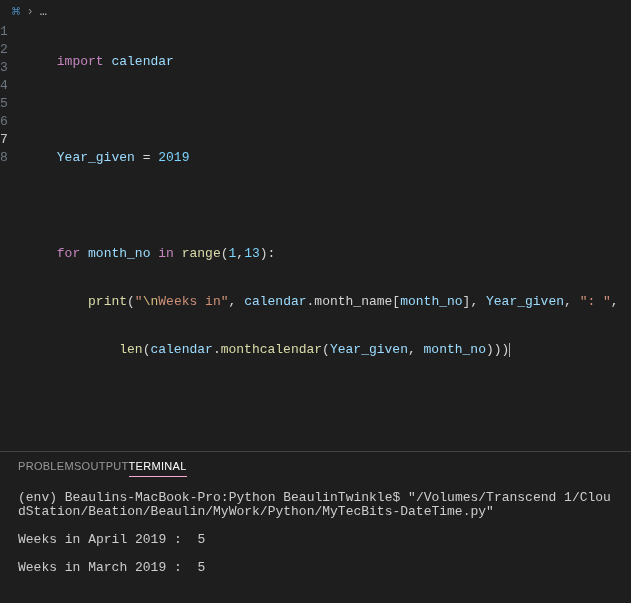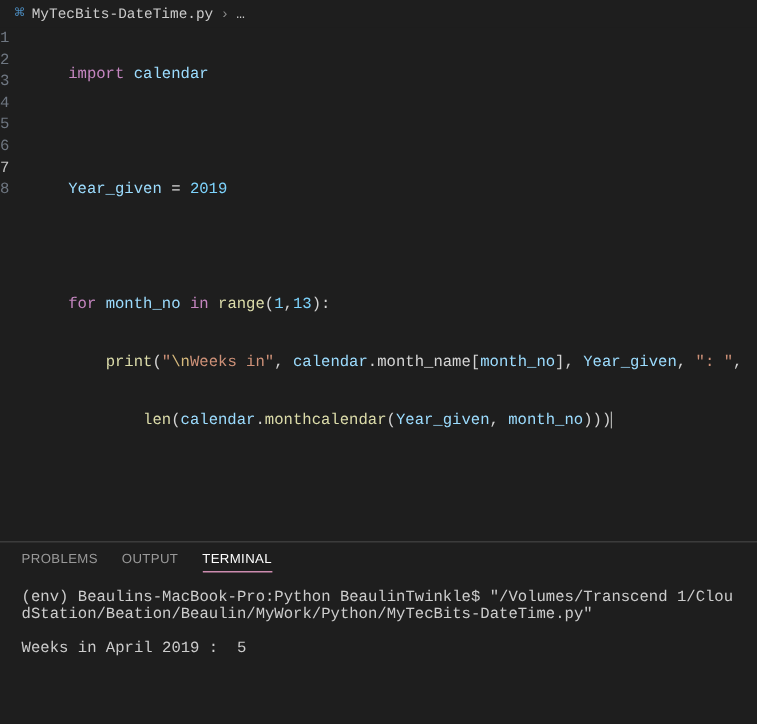--- a/index.html
+++ b/index.html
@@ -50,21 +50,20 @@
     .fn { color: #dcdcaa; }
     .str { color: #ce9178; }
     .escape { color: #d7ba7d; }
     .punc { color: #d4d4d4; }
     .panel {
       border-top: 1px solid #444;
       margin-top: 14px;
     }
     .tabs {
       display: flex;
-      gap: 20px;
       padding: 8px 18px;
       font-size: 11px;
       color: #999;
       font-family: -apple-system, "Segoe UI", sans-serif;
     }
     .tabs .tab { cursor: pointer; letter-spacing: 0.3px;}
     .tabs .tab.active { color: #fff; border-bottom: 1px solid #f9a8d4; padding-bottom: 4px; }
     .terminal {
       padding: 6px 18px;
       color: #ccc;
@@ -79,21 +78,20 @@
       height:14px;
       background:#aeafad;
       vertical-align:text-bottom;
     }
   </style>
 </head>
 <body>
 
 <div class="breadcrumb">
   <span class="file-icon">⌘</span>
-  <span>MyTecBits-DateTime.py</span>
   <span class="chevron">›</span>
   <span>…</span>
 </div>
 
 <div class="editor">
   <div class="gutter" id="gutter">
       <div>1</div>
       <div>2</div>
       <div>3</div>
       <div>4</div>
@@ -116,20 +114,21 @@
 
 <div class="panel">
   <div class="tabs">
     <span class="tab">PROBLEMS</span>
     <span class="tab">OUTPUT</span>
     <span class="tab active">TERMINAL</span>
   </div>
   <div class="terminal" id="terminal"><span>(env) Beaulins-MacBook-Pro:Python BeaulinTwinkle$ </span><span>"/Volumes/Transcend 1/CloudStation/Beation/Beaulin/MyWork/Python/MyTecBits-DateTime.py"</span>
 
 <div>Weeks in April 2019 :  5</div>
+<div>Weeks in March 2019 :  5</div>
 
 
 
 
 
 
 
 
 </div>
 </div>

